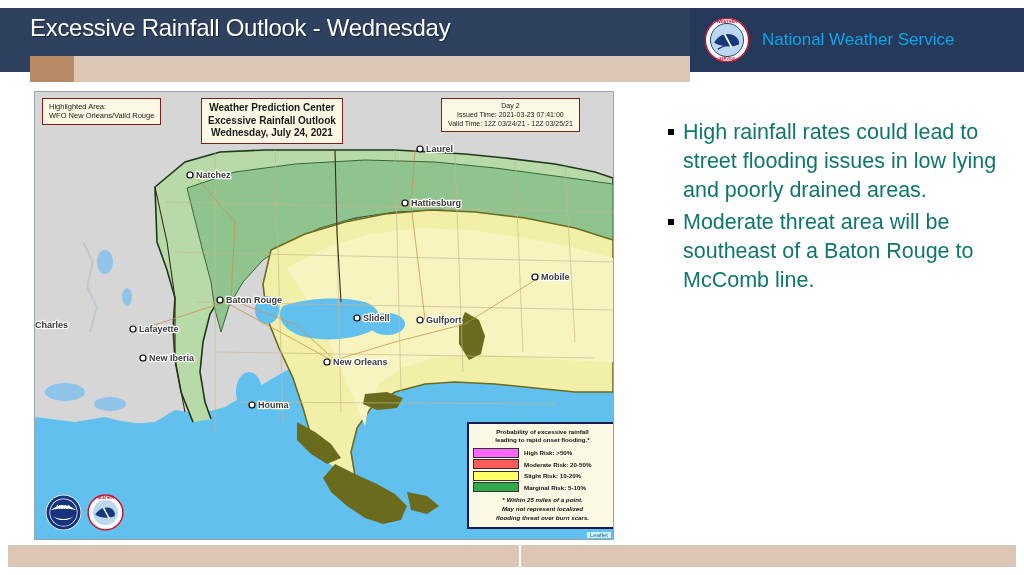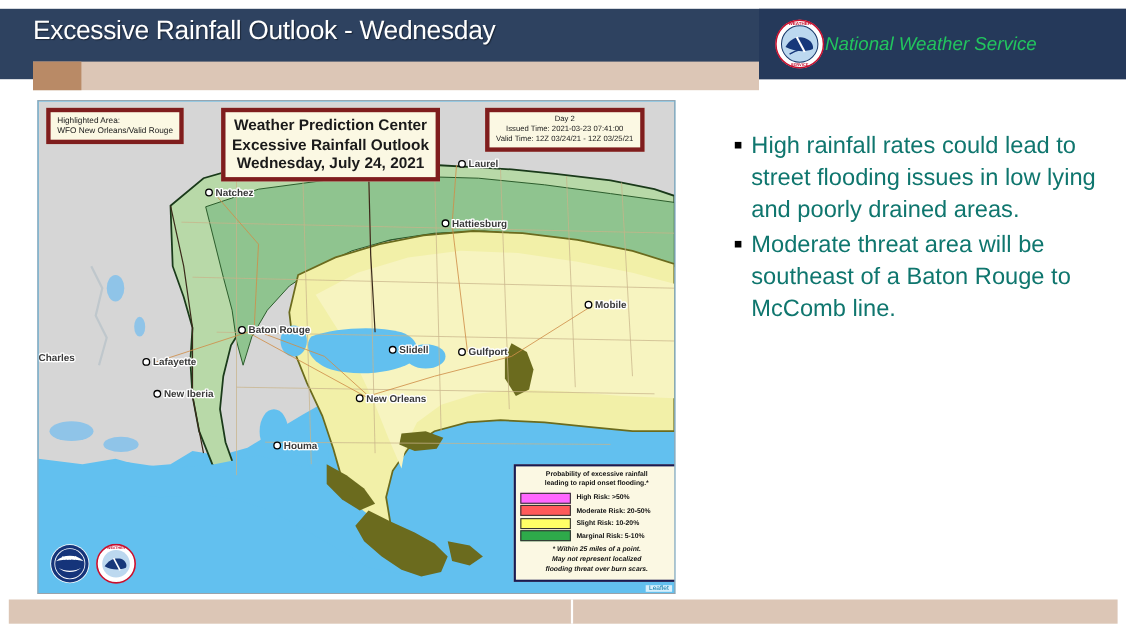--- a/index.html
+++ b/index.html
@@ -20,21 +20,21 @@
     font-family:"Liberation Sans", sans-serif;
     font-size:24px;font-weight:400;color:#ffffff;
     letter-spacing:-0.3px;white-space:nowrap;
     text-shadow:1px 1px 1px rgba(0,0,0,.45);
   }
   #nws-panel{
     position:absolute;left:690px;top:8px;width:334px;height:64px;
     background:#25395a;display:flex;align-items:center;
   }
   #nws-seal{width:46px;height:46px;margin-left:14px;flex:0 0 auto;}
-  #nws-lines{color:#22c55e;line-height:1.22;font-style:italic;}
+  #nws-lines{margin-left:12px;color:#0ea5e9;line-height:1.22;}
   .nws-line{font-size:17px;white-space:nowrap;}
   
   #accent-stripe{
     position:absolute;left:30px;top:56px;width:660px;height:26px;
     background:#dcc6b6;
   }
   #accent-block{
     position:absolute;left:30px;top:56px;width:44px;height:26px;
     background:#b98a66;
   }
@@ -47,25 +47,25 @@
     position:absolute;left:519px;top:545px;width:2px;height:22px;
     background:#ffffff;
   }
   
   #map-frame{
     position:absolute;left:34px;top:91px;width:578px;height:447px;
     border:1px solid #9aa3ab;background:#62c0ef;overflow:hidden;
   }
   #map-svg{position:absolute;left:0;top:0;}
   .map-callout{
-    position:absolute;background:#fbf8e3;border:4px solid #7f1d1d;
+    position:absolute;background:#fbf8e3;border:1px solid #7f1d1d;
     color:#1a1a1a;padding:3px 6px;line-height:1.25;
   }
   #highlight-box{left:7px;top:6px;font-size:7.5px;}
-  #wpc-box{left:166px;top:6px;font-size:14px;font-weight:bold;text-align:center;}
+  #wpc-box{left:166px;top:6px;font-size:10px;font-weight:bold;text-align:center;}
   #daytime-box{left:406px;top:6px;font-size:7px;text-align:center;}
   
   #legend-box{
     position:absolute;left:432px;top:330px;width:139px;
     background:#fbf8e3;border:2px solid #1a1a50;
     padding:4px 4px;font-size:6.2px;color:#111;
   }
   #legend-title{text-align:center;font-weight:bold;line-height:1.35;margin-bottom:3px;}
   .legend-row{display:flex;align-items:center;margin:1.5px 0;}
   .legend-swatch{width:44px;height:8px;border:1px solid #333;flex:0 0 auto;}

